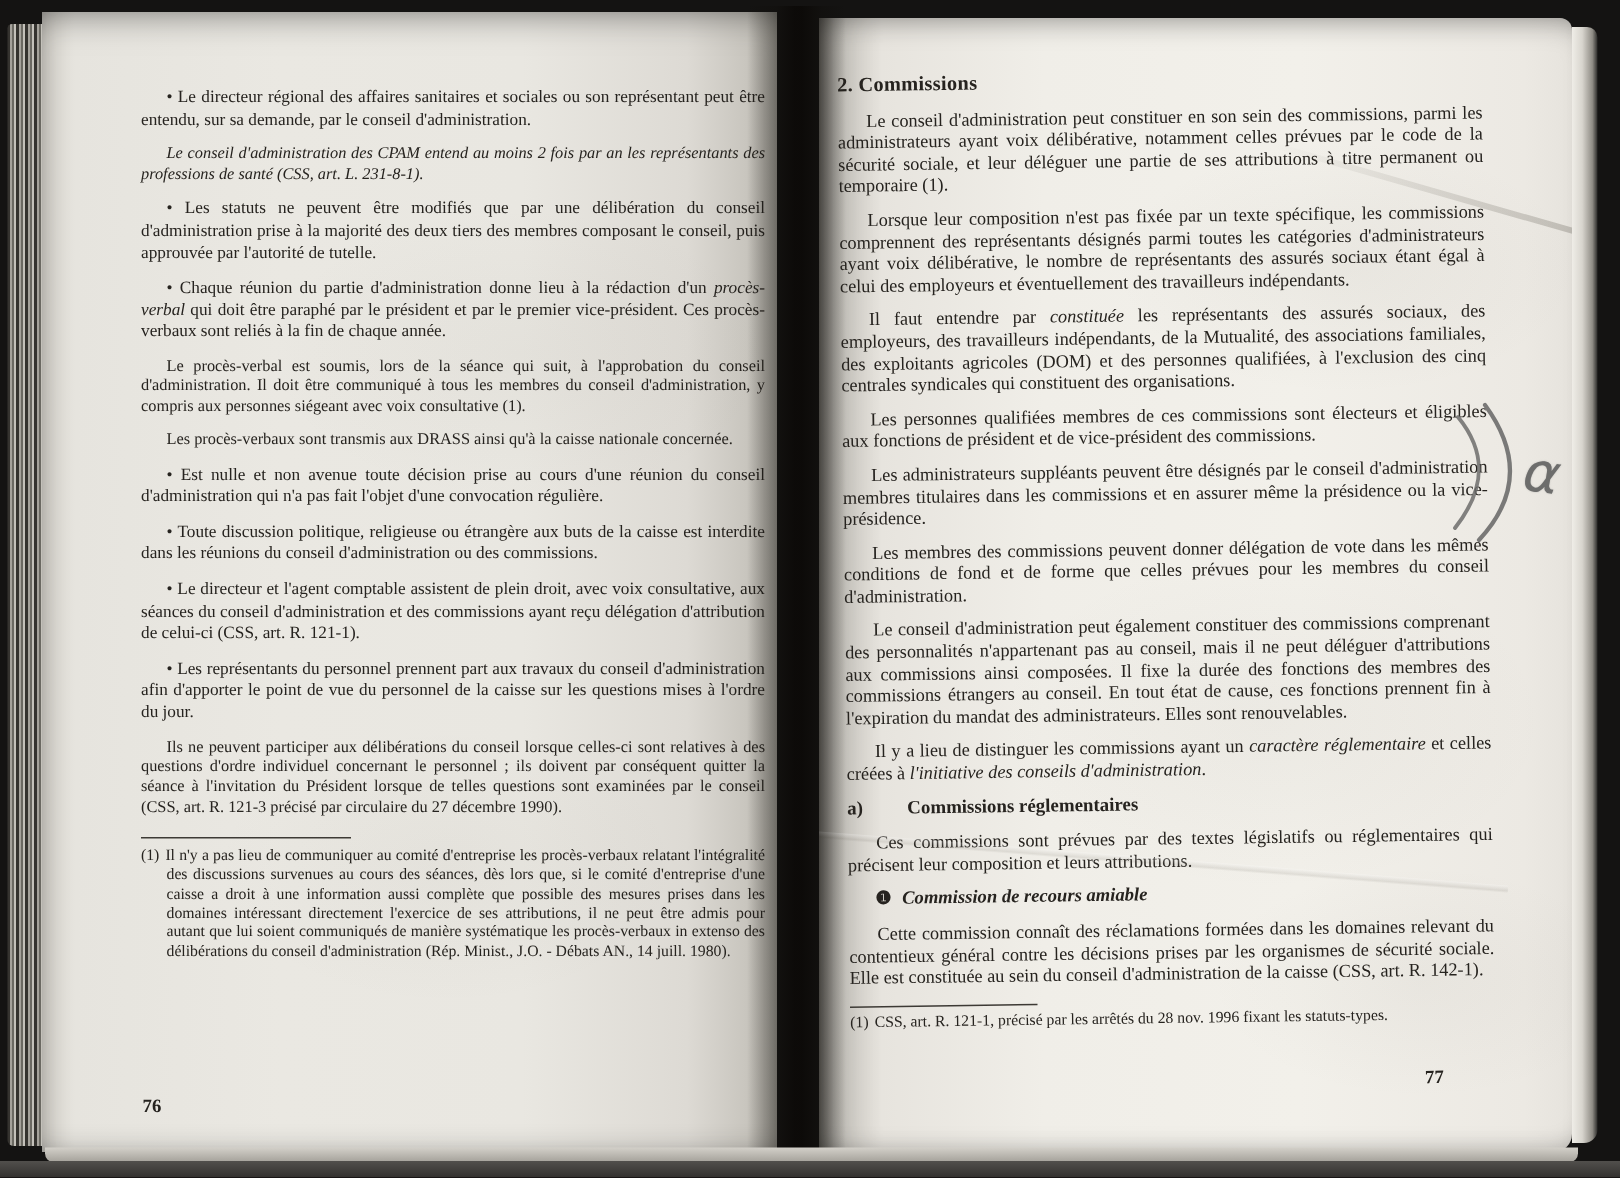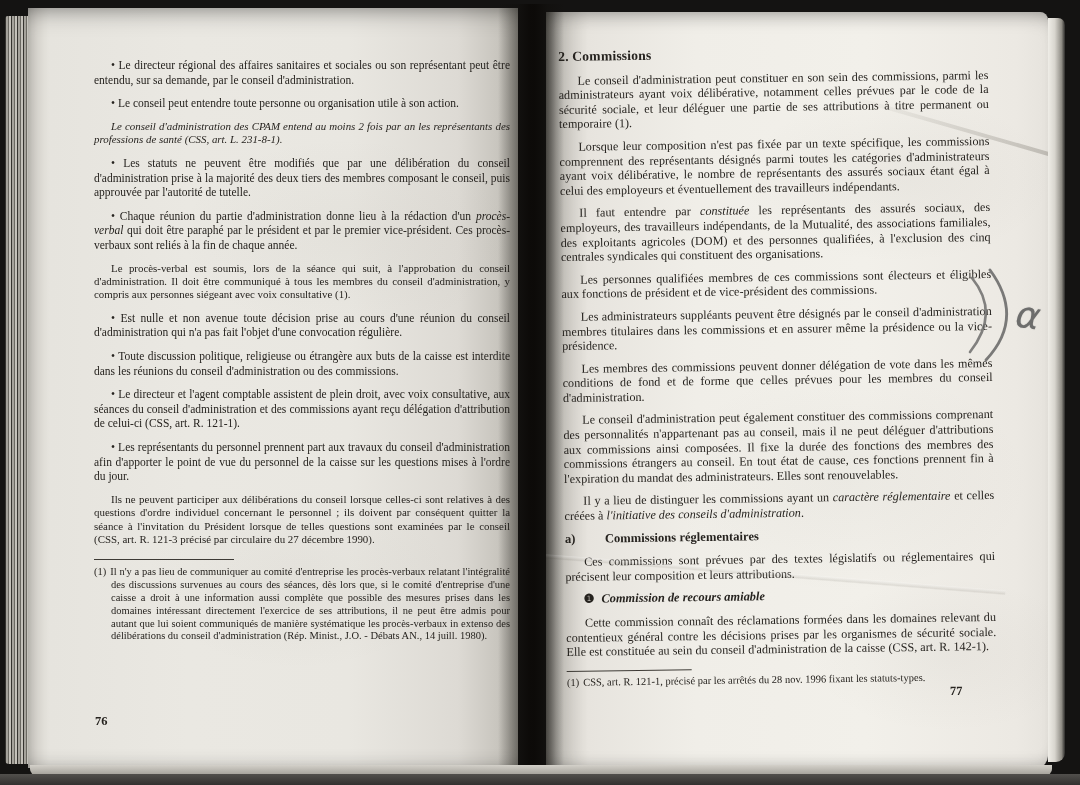--- a/index.html
+++ b/index.html
@@ -96,22 +96,22 @@
   .h-item .h-num-icon{font-style:normal;margin-right:7px;font-size:12px;}
 
   .fn-rule{width:140px;border-top:1.2px solid #3d3a35;margin:13px 0 6px;}
   .fn-rule-right{width:125px;margin:11px 0 5px;}
   .fn{font-size:10.5px;line-height:12.8px;text-align:justify;
       padding-left:17px;text-indent:-17px;margin:0;}
   .fn .fnm{margin-right:4px;}
   .fn-right{text-align:left;}
 
   .pageno{position:absolute;font-weight:bold;font-size:12.5px;color:#26231f;}
-  .pageno-left{left:67px;top:706px;}
-  .pageno-right{left:404px;top:672px;transform:rotate(-0.8deg);}
+  .pageno-left{left:67px;top:722px;}
+  .pageno-right{left:404px;top:699px;transform:rotate(-0.8deg);}
 
   
   .crease{position:absolute;pointer-events:none;}
   .crease-top{
     left:300px;top:112px;width:210px;height:4px;
     background:linear-gradient(to right,rgba(0,0,0,0),rgba(85,80,70,.28));
     transform:rotate(16deg);
   }
   .crease-bottom{
     left:-10px;top:560px;width:470px;height:5px;
@@ -131,25 +131,25 @@
 </head>
 <body>
 
 <div class="photo">
 
   <div class="edge-stack-left"></div>
 
   <div class="page page-left">
     <div class="text-col text-left">
       <p class="para"><span>• Le directeur régional des affaires sanitaires et sociales ou son représentant peut être entendu, sur sa demande, par le conseil d'administration.</span></p>
-      <p class="para"><span>• Le conseil peut entendre toute personne ou organisation utile à son action.</span></p>
       <p class="para note"><span>Le conseil d'administration des CPAM entend au moins 2 fois par an les représentants des professions de santé (CSS, art. L. 231-8-1).</span></p>
       <p class="para"><span>• Les statuts ne peuvent être modifiés que par une délibération du conseil d'administration prise à la majorité des deux tiers des membres composant le conseil, puis approuvée par l'autorité de tutelle.</span></p>
       <p class="para"><span>• Chaque réunion du partie d'administration donne lieu à la rédaction d'un </span><span class="it">procès-verbal</span><span> qui doit être paraphé par le président et par le premier vice-président. Ces procès-verbaux sont reliés à la fin de chaque année.</span></p>
       <p class="para small"><span>Le procès-verbal est soumis, lors de la séance qui suit, à l'approbation du conseil d'administration. Il doit être communiqué à tous les membres du conseil d'administration, y compris aux personnes siégeant avec voix consultative (1).</span></p>
+      <p class="para small"><span>Les procès-verbaux sont transmis aux DRASS ainsi qu'à la caisse nationale concernée.</span></p>
       <p class="para"><span>• Est nulle et non avenue toute décision prise au cours d'une réunion du conseil d'administration qui n'a pas fait l'objet d'une convocation régulière.</span></p>
       <p class="para"><span>• Toute discussion politique, religieuse ou étrangère aux buts de la caisse est interdite dans les réunions du conseil d'administration ou des commissions.</span></p>
       <p class="para"><span>• Le directeur et l'agent comptable assistent de plein droit, avec voix consultative, aux séances du conseil d'administration et des commissions ayant reçu délégation d'attribution de celui-ci (CSS, art. R. 121-1).</span></p>
       <p class="para"><span>• Les représentants du personnel prennent part aux travaux du conseil d'administration afin d'apporter le point de vue du personnel de la caisse sur les questions mises à l'ordre du jour.</span></p>
       <p class="para small"><span>Ils ne peuvent participer aux délibérations du conseil lorsque celles-ci sont relatives à des questions d'ordre individuel concernant le personnel ; ils doivent par conséquent quitter la séance à l'invitation du Président lorsque de telles questions sont examinées par le conseil (CSS, art. R. 121-3 précisé par circulaire du 27 décembre 1990).</span></p>
       <div class="fn-rule"></div>
       <p class="fn"><span class="fnm">(1)</span><span>Il n'y a pas lieu de communiquer au comité d'entreprise les procès-verbaux relatant l'intégralité des discussions survenues au cours des séances, dès lors que, si le comité d'entreprise d'une caisse a droit à une information aussi complète que possible des mesures prises dans les domaines intéressant directement l'exercice de ses attributions, il ne peut être admis pour autant que lui soient communiqués de manière systématique les procès-verbaux in extenso des délibérations du conseil d'administration (Rép. Minist., J.O. - Débats AN., 14 juill. 1980).</span></p>
     </div>
     <div class="pageno pageno-left">76</div>
   </div>

